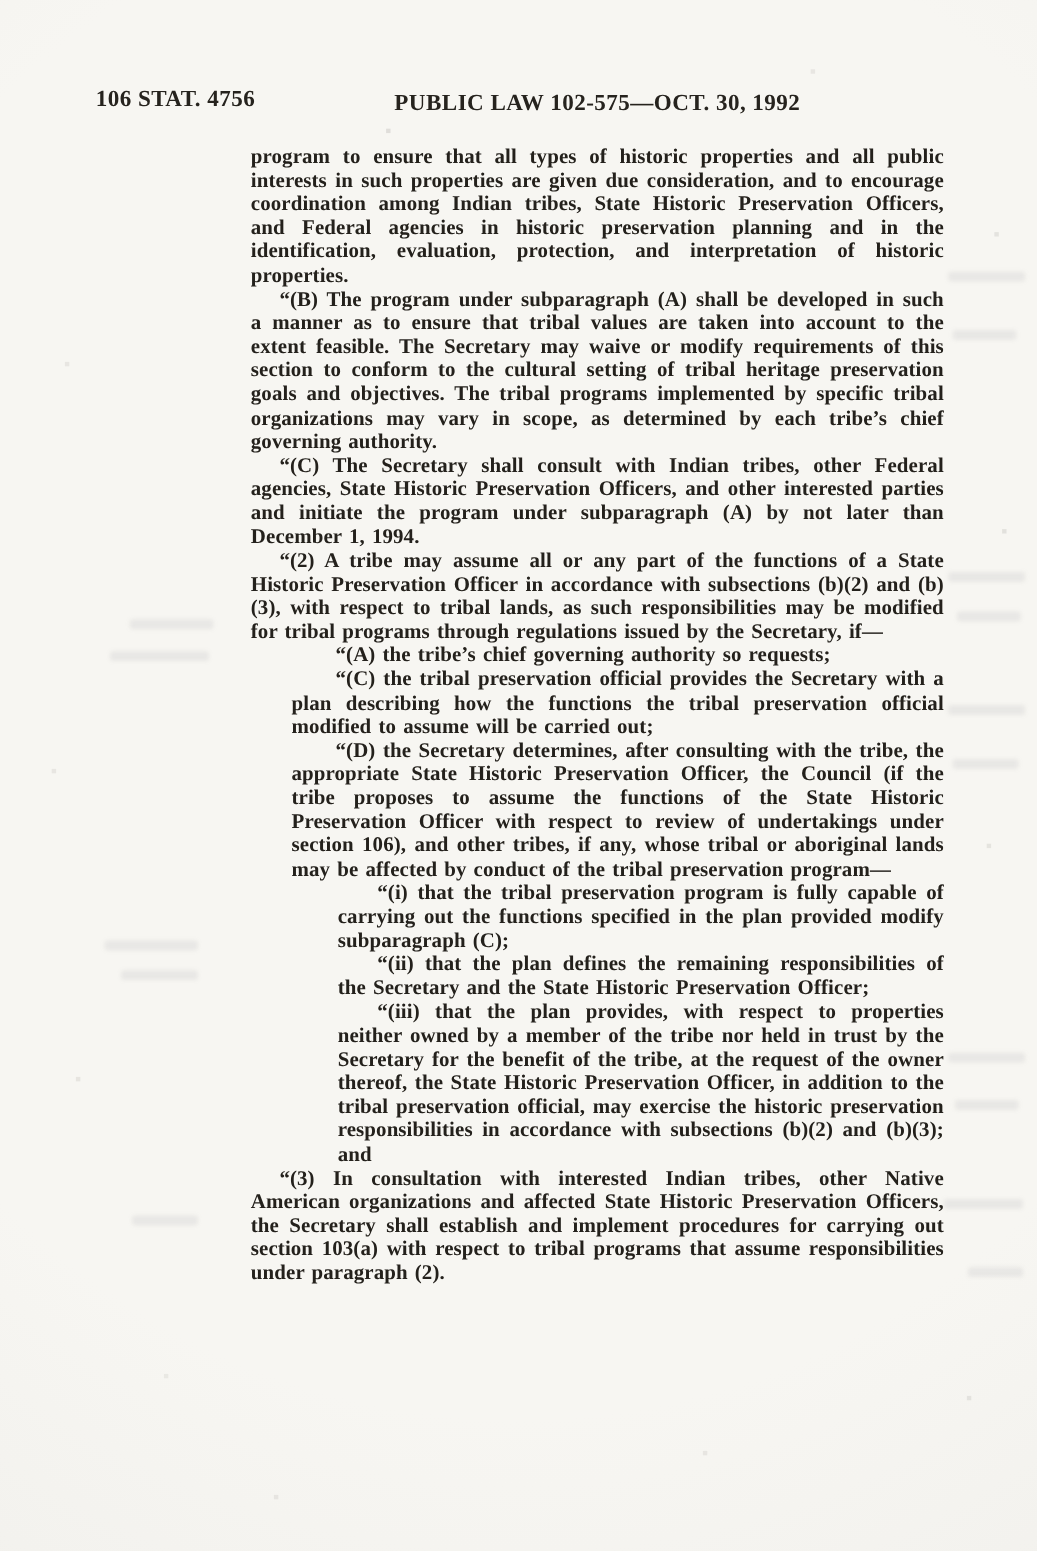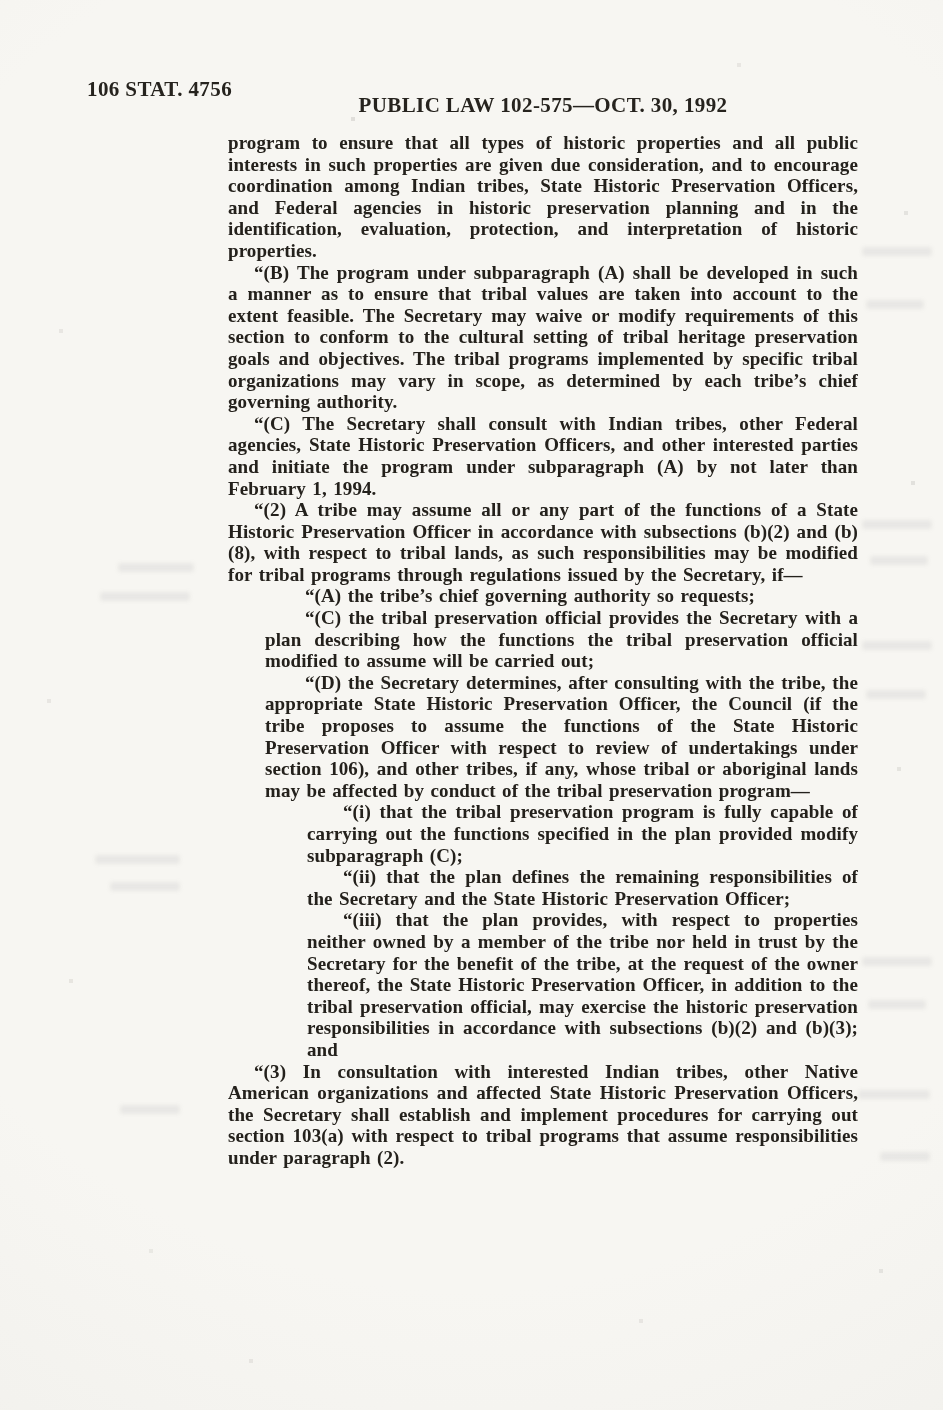--- a/index.html
+++ b/index.html
@@ -30,21 +30,21 @@
   }
   .stat-number {
     position: absolute;
     left: 87px;
     top: 0;
     white-space: nowrap;
   }
   .law-heading {
     position: absolute;
     left: 228px;
-    top: 16px;
+    top: 4px;
     width: 630px;
     text-align: center;
     white-space: nowrap;
   }
   .body-text {
     position: absolute;
     left: 228px;
     top: 132px;
     width: 630px;
     font-size: 19px;
@@ -97,22 +97,22 @@
 <div class="page">
 
   <div class="page-header">
     <span class="stat-number">106 STAT. 4756</span>
     <span class="law-heading">PUBLIC LAW 102-575—OCT. 30, 1992</span>
   </div>
 
   <div class="body-text">
       <p class="para lvl0 flush">program to ensure that all types of historic properties and all public interests in such properties are given due consideration, and to encourage coordination among Indian tribes, State Historic Preservation Officers, and Federal agencies in historic preservation planning and in the identification, evaluation, protection, and interpretation of historic properties.</p>
       <p class="para lvl0">“(B) The program under subparagraph (A) shall be developed in such a manner as to ensure that tribal values are taken into account to the extent feasible. The Secretary may waive or modify requirements of this section to conform to the cultural setting of tribal heritage preservation goals and objectives. The tribal programs implemented by specific tribal organizations may vary in scope, as determined by each tribe’s chief governing authority.</p>
-      <p class="para lvl0">“(C) The Secretary shall consult with Indian tribes, other Federal agencies, State Historic Preservation Officers, and other interested parties and initiate the program under subparagraph (A) by not later than February 1, 1994.</p>
-      <p class="para lvl0">“(2) A tribe may assume all or any part of the functions of a State Historic Preservation Officer in accordance with subsections (b)(2) and (b)(8), with respect to tribal lands, as such responsibilities may be modified for tribal programs through regulations issued by the Secretary, if—</p>
+      <p class="para lvl0">“(C) The Secretary shall consult with Indian tribes, other Federal agencies, State Historic Preservation Officers, and other interested parties and initiate the program under subparagraph (A) by not later than December 1, 1994.</p>
+      <p class="para lvl0">“(2) A tribe may assume all or any part of the functions of a State Historic Preservation Officer in accordance with subsections (b)(2) and (b)(3), with respect to tribal lands, as such responsibilities may be modified for tribal programs through regulations issued by the Secretary, if—</p>
       <p class="para lvl1">“(A) the tribe’s chief governing authority so requests;</p>
       <p class="para lvl1">“(C) the tribal preservation official provides the Secretary with a plan describing how the functions the tribal preservation official modified to assume will be carried out;</p>
       <p class="para lvl1">“(D) the Secretary determines, after consulting with the tribe, the appropriate State Historic Preservation Officer, the Council (if the tribe proposes to assume the functions of the State Historic Preservation Officer with respect to review of undertakings under section 106), and other tribes, if any, whose tribal or aboriginal lands may be affected by conduct of the tribal preservation program—</p>
       <p class="para lvl2">“(i) that the tribal preservation program is fully capable of carrying out the functions specified in the plan provided modify subparagraph (C);</p>
       <p class="para lvl2">“(ii) that the plan defines the remaining responsibilities of the Secretary and the State Historic Preservation Officer;</p>
       <p class="para lvl2">“(iii) that the plan provides, with respect to properties neither owned by a member of the tribe nor held in trust by the Secretary for the benefit of the tribe, at the request of the owner thereof, the State Historic Preservation Officer, in addition to the tribal preservation official, may exercise the historic preservation responsibilities in accordance with subsections (b)(2) and (b)(3); and</p>
       <p class="para lvl0">“(3) In consultation with interested Indian tribes, other Native American organizations and affected State Historic Preservation Officers, the Secretary shall establish and implement procedures for carrying out section 103(a) with respect to tribal programs that assume responsibilities under paragraph (2).</p>
     </div>
 
   <div class="ghost" style="left:862px; top:247px; width:70px; height:9px;"></div>

